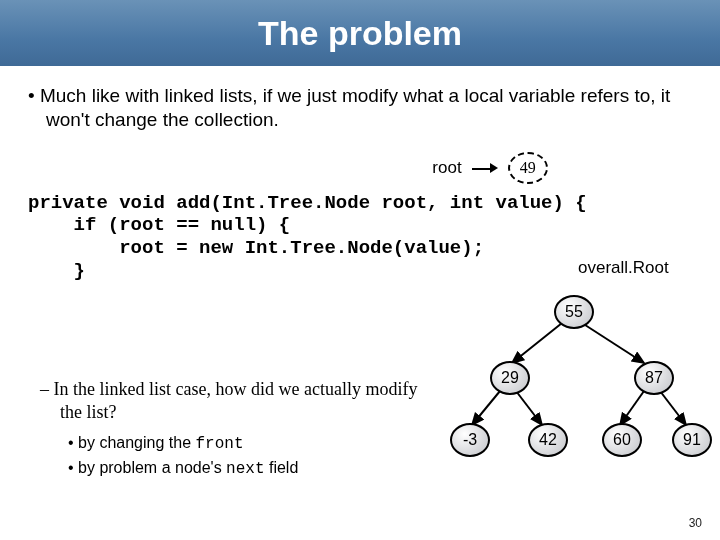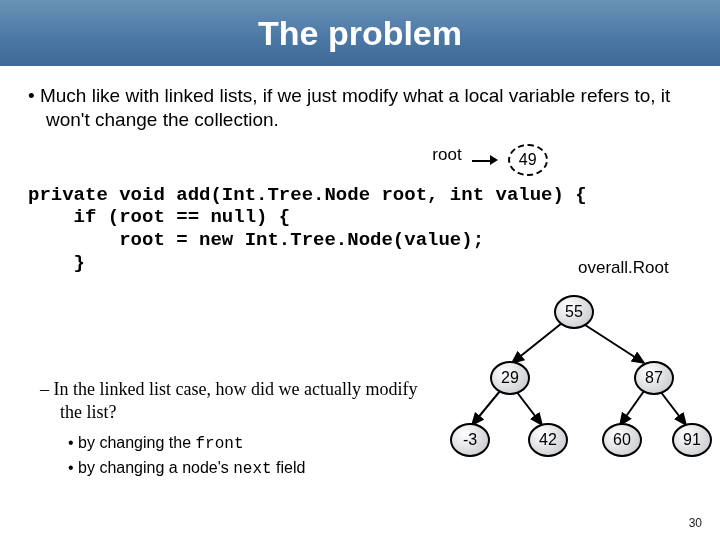--- a/index.html
+++ b/index.html
@@ -1,26 +1,26 @@
 <!DOCTYPE html>
 <html><head>
 <meta charset="utf-8">
 <style>
   html,body{margin:0;padding:0;}
   body{width:720px;height:540px;background:#fff;font-family:Verdana,Geneva,sans-serif;color:#000;position:relative;}
   .title-bar{height:66px;background:linear-gradient(#6a92b7,#4a77a4 60%,#3f6a96);display:flex;align-items:center;justify-content:center;}
   .title-bar h1{margin:0;font-size:34px;font-weight:bold;color:#fff;font-family:Verdana,Geneva,sans-serif;}
   .content{padding:18px 28px 0 28px;font-size:19px;line-height:1.25;}
-  .bullet1{margin:0 0 12px 0;padding-left:18px;text-indent:-18px;}
+  .bullet1{margin:0 0 20px 0;padding-left:18px;text-indent:-18px;}
   .bullet1::before{content:"• ";}
-  .root-row{display:flex;justify-content:center;margin:10px 0 8px 260px;gap:10px;font-size:17px;}
+  .root-row{display:flex;align-items:center;justify-content:center;margin:10px 0 8px 260px;gap:10px;font-size:17px;}
   .arrow-right{display:inline-block;width:26px;position:relative;}
   .arrow-right::before{content:"";position:absolute;top:50%;left:0;right:6px;border-top:2px solid #000;}
   .arrow-right::after{content:"";position:absolute;right:0;top:50%;transform:translateY(-50%);border-left:8px solid #000;border-top:5px solid transparent;border-bottom:5px solid transparent;}
-  .dotnode{display:inline-flex;align-items:center;justify-content:center;width:36px;height:28px;border:2px dashed #000;border-radius:50%;font-size:16px;font-family:Liberation Sans, sans-serif;}
+  .dotnode{display:inline-flex;align-items:center;justify-content:center;width:36px;height:28px;border:2px dashed #000;border-radius:50%;font-size:16px;font-family:Liberation Serif, serif;}
   .code{font-family:"Courier New",monospace;font-size:19px;white-space:pre;line-height:1.2;margin:6px 0 2px 0;font-weight:bold;}
   .overall-label{position:absolute;left:578px;top:258px;font-size:17px;}
   .tree{position:absolute;left:450px;top:295px;width:260px;height:180px;}
   .node{position:absolute;width:36px;height:30px;border:2px solid #000;border-radius:50%;background:radial-gradient(circle at 35% 30%,#fff 0%,#d9dadd 60%,#c3c5c9 100%);display:flex;align-items:center;justify-content:center;font-size:16px;font-family:Verdana,sans-serif;}
   svg.edges{position:absolute;left:0;top:0;width:260px;height:180px;}
   .sub{position:absolute;left:40px;top:378px;width:400px;font-size:18px;line-height:1.25;}
   .sub .dash{padding-left:20px;text-indent:-20px;margin:0 0 10px 0;font-family:Liberation Serif, serif;}
   .sub .dash::before{content:"– ";}
   .sub .mini{padding-left:28px;text-indent:-14px;margin:0 0 4px 14px;font-size:16px;}
   .sub .mini::before{content:"• ";}
@@ -73,17 +73,17 @@
   <div class="node" style="left:152px;top:128px">60</div>
   <div class="node" style="left:222px;top:128px">91</div>
 </div>
 
 <div class="sub">
   <p class="dash">In the linked list case, how did we actually modify the list?</p>
   <p class="mini">
     <span>by changing the </span><span class="mono">front</span>
   </p>
   <p class="mini">
-    <span>by changing a node's </span><span class="mono">next</span><span> field</span>
+    <span>by problem a node's </span><span class="mono">next</span><span> field</span>
   </p>
 </div>
 
 <div class="pagenum">30</div>
 
 </body></html>

